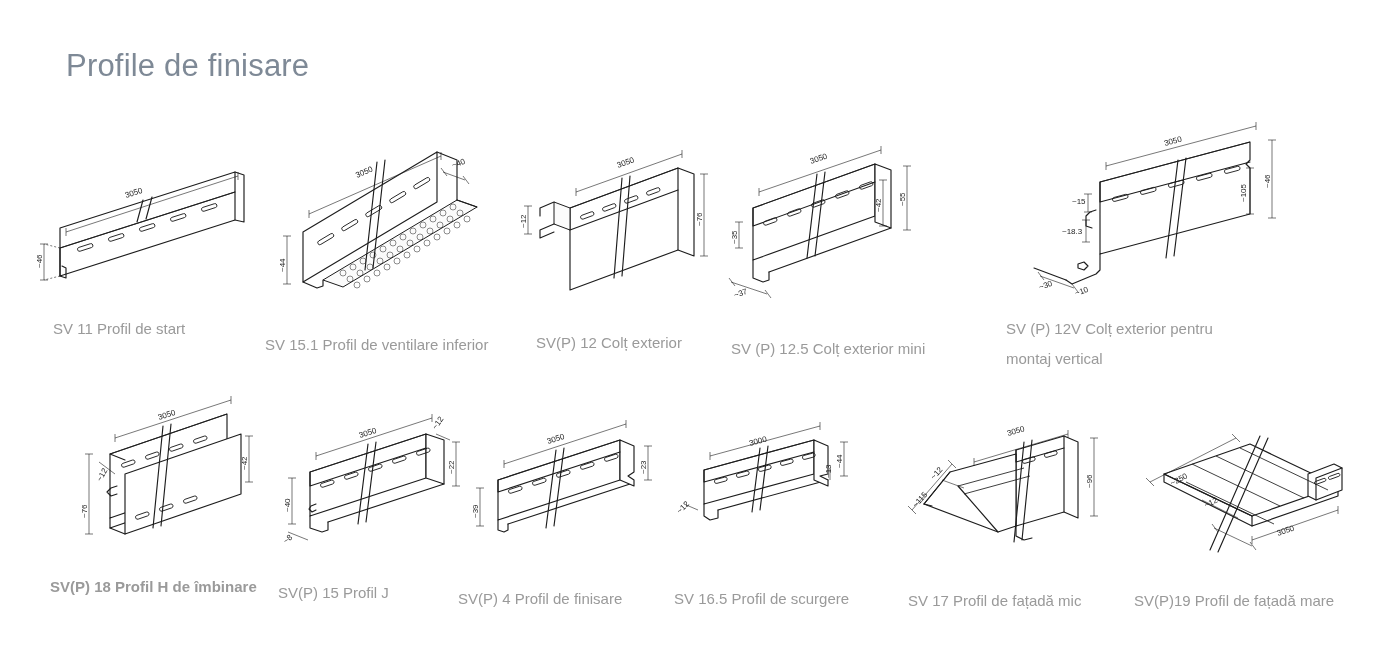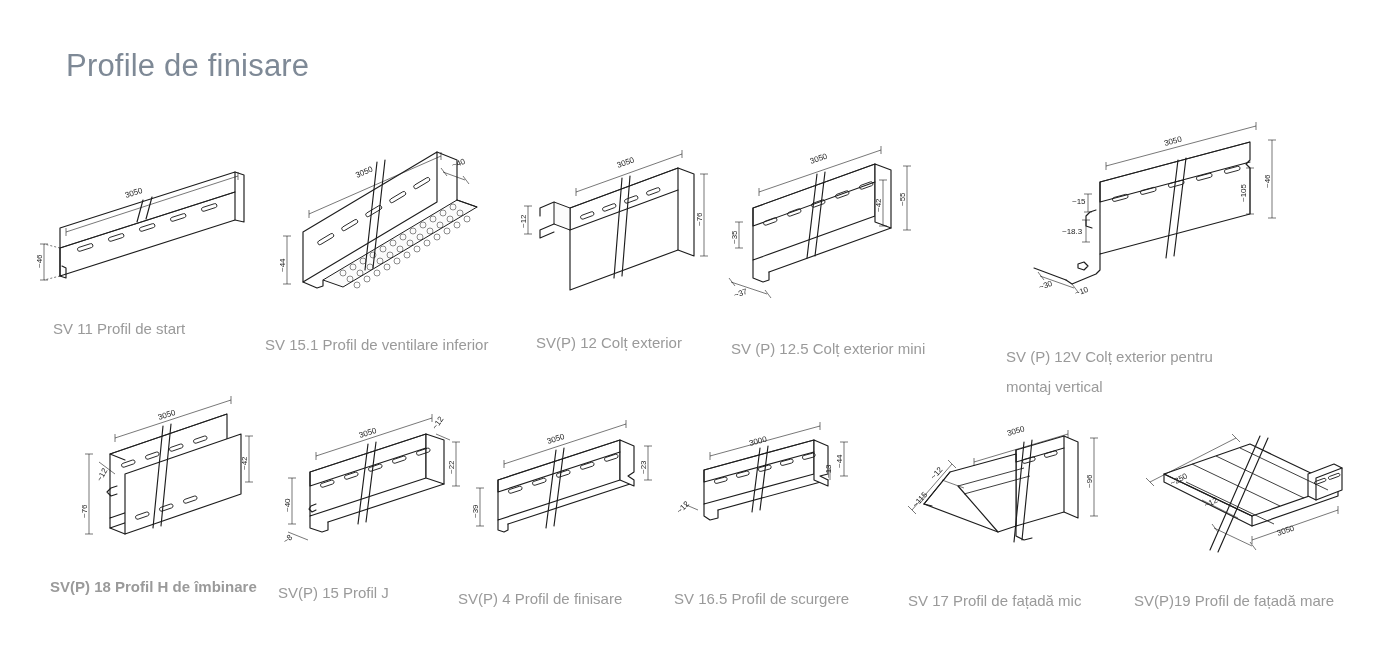--- a/index.html
+++ b/index.html
@@ -22,21 +22,21 @@
 
   .item { position: absolute; }
   .fig  { position: absolute; left: 0; top: 0; }
   .caption {
     position: absolute;
     font-size: 15px;
     color: #9a9a9a;
     line-height: 30px;
     white-space: nowrap;
   }
-  .caption.wrap { white-space: normal; width: 240px; margin-top: 28px; }
+  .caption.wrap { white-space: normal; width: 240px; }
   svg { display: block; overflow: visible; }
   .ln   { fill: none; stroke: #1d1d1d; stroke-width: 1.15; stroke-linejoin: round; stroke-linecap: round; }
   .lnt  { fill: none; stroke: #1d1d1d; stroke-width: .85; }
   .dim  { fill: none; stroke: #1d1d1d; stroke-width: .6; }
   .slot { fill: none; stroke: #1d1d1d; stroke-width: .85; }
   .face { fill: #ffffff; stroke: #1d1d1d; stroke-width: 1.15; stroke-linejoin: round; }
   .facel{ fill: #fbfbfb; stroke: #1d1d1d; stroke-width: 1.0; stroke-linejoin: round; }
   .dtxt { font-family: "Liberation Sans", sans-serif; font-size: 8px; fill: #1d1d1d; }
   .mesh circle { fill: none; stroke: #1d1d1d; stroke-width: .5; }
 </style>

